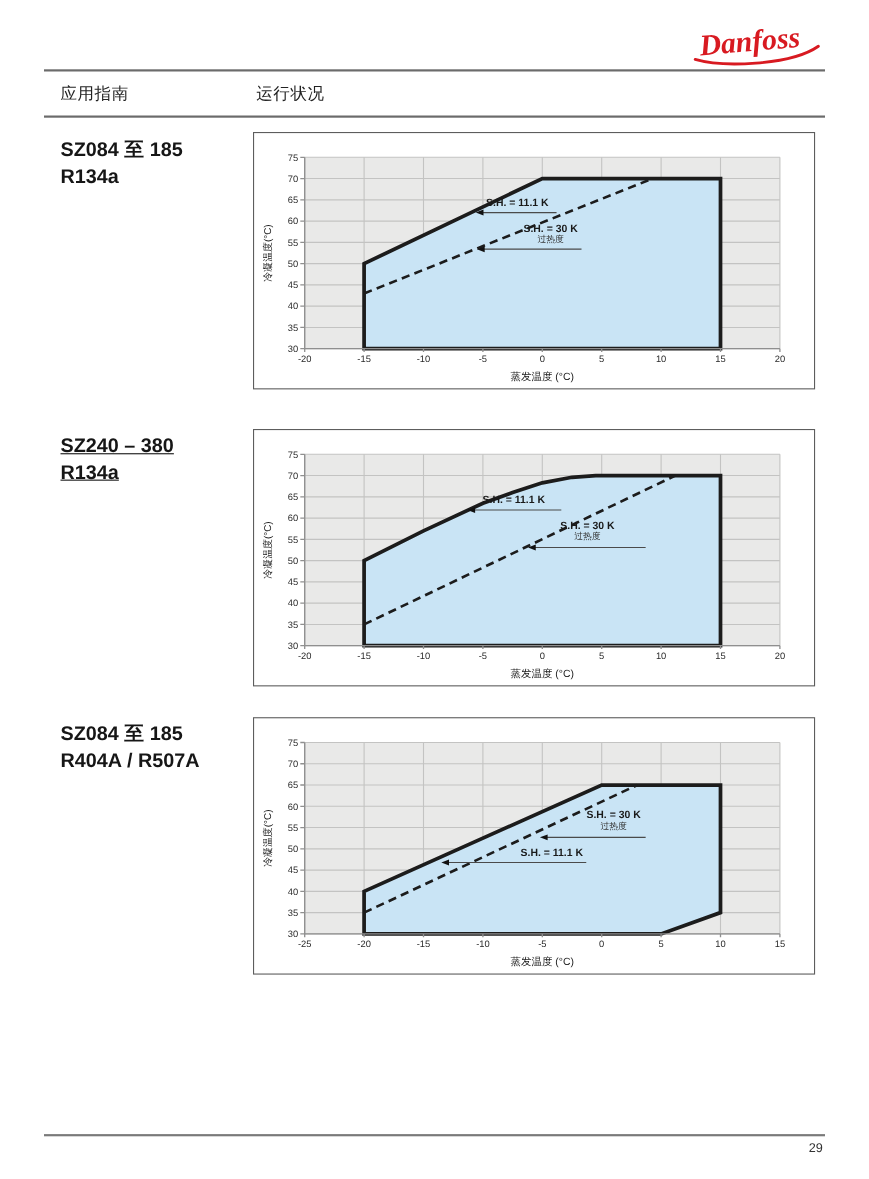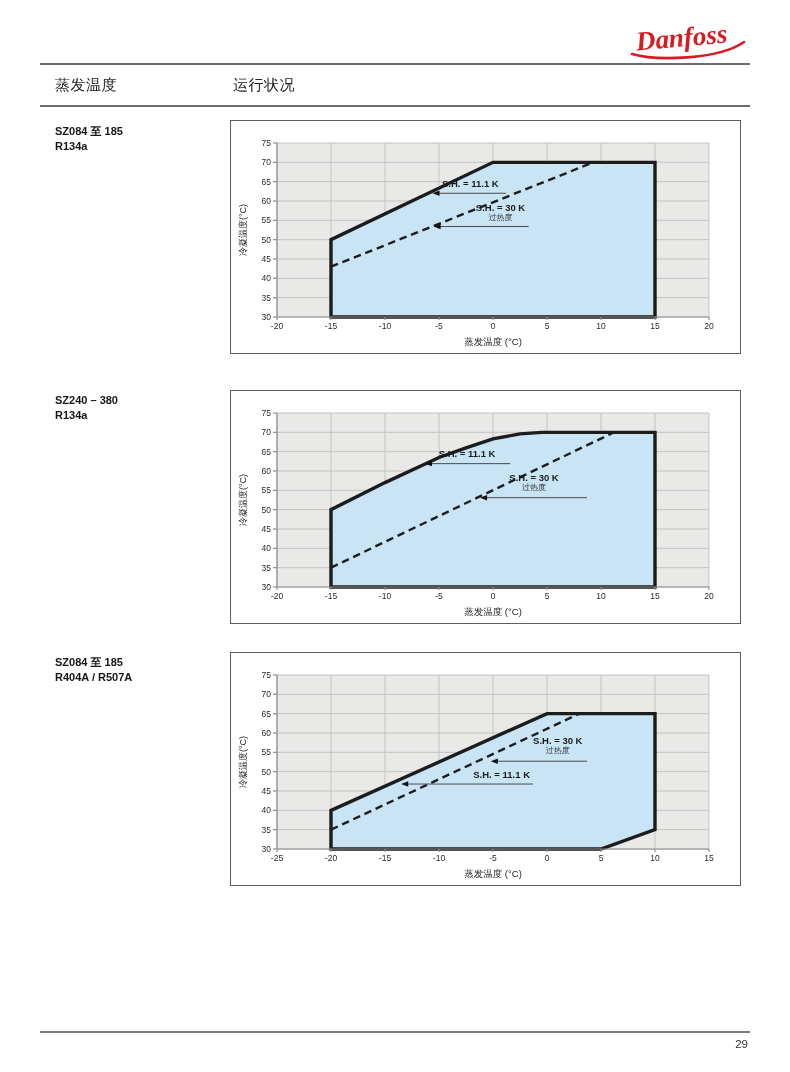--- a/index.html
+++ b/index.html
@@ -10,23 +10,23 @@
   .logo{position:absolute;top:16px;right:42px;width:122px;height:48px;}
   .rule{position:absolute;left:40px;right:40px;height:2px;background:#6b6b6b;}
   .rule-1{top:63px;}
   .rule-2{top:105px;}
   .rule-footer{top:1031px;height:2px;background:#7a7a7a;}
   .hdr-col{position:absolute;top:76px;font-size:15px;color:#222;letter-spacing:.5px;}
   .hdr-col1{left:55px;}
   .hdr-col2{left:233px;}
 
   
-  .sec-label{position:absolute;left:55px;width:165px;font-size:11px;font-weight:bold;line-height:1.35;color:#161616;}
+  .sec-label{position:absolute;left:55px;width:165px;font-size:18px;font-weight:bold;line-height:1.35;color:#161616;}
   .sec-label-0{top:124px;}
-  .sec-label-1{top:393px;}
+  .sec-label-1{top:393px;text-decoration:underline;}
   .sec-label-2{top:655px;}
   .chart-box{position:absolute;left:230px;width:509px;height:232px;background:#fff;border:1.5px solid #5d5d5d;}
   .chart-box-0{top:120px;}
   .chart-box-1{top:390px;}
   .chart-box-2{top:652px;}
   .chart-box svg{display:block;width:100%;height:100%;}
 
   
   .page-num{position:absolute;top:1038px;right:42px;font-size:11.5px;color:#333;}
 </style>
@@ -34,21 +34,21 @@
 <body>
 
 <div class="page">
 
   <svg class="logo" viewBox="0 0 122 48">
     <text x="10" y="30" font-family="Liberation Serif, DejaVu Serif, serif" font-size="27" font-style="italic" font-weight="bold" fill="#d81a21" transform="rotate(-5 61 24)">Danfoss</text>
     <path d="M6,38 C30,45 92,44 118,26" stroke="#d81a21" stroke-width="2.6" fill="none" stroke-linecap="round"></path>
   </svg>
 
   <div class="rule rule-1"></div>
-  <div class="hdr-col hdr-col1">蒸发温度</div>
+  <div class="hdr-col hdr-col1">应用指南</div>
   <div class="hdr-col hdr-col2">运行状况</div>
   <div class="rule rule-2"></div>
 
   <div class="sec-label sec-label-0">
     <div>SZ084 至 185</div>
     <div>R134a</div>
   </div>
   <div class="sec-label sec-label-1">
     <div>SZ240 – 380</div>
     <div>R134a</div>

